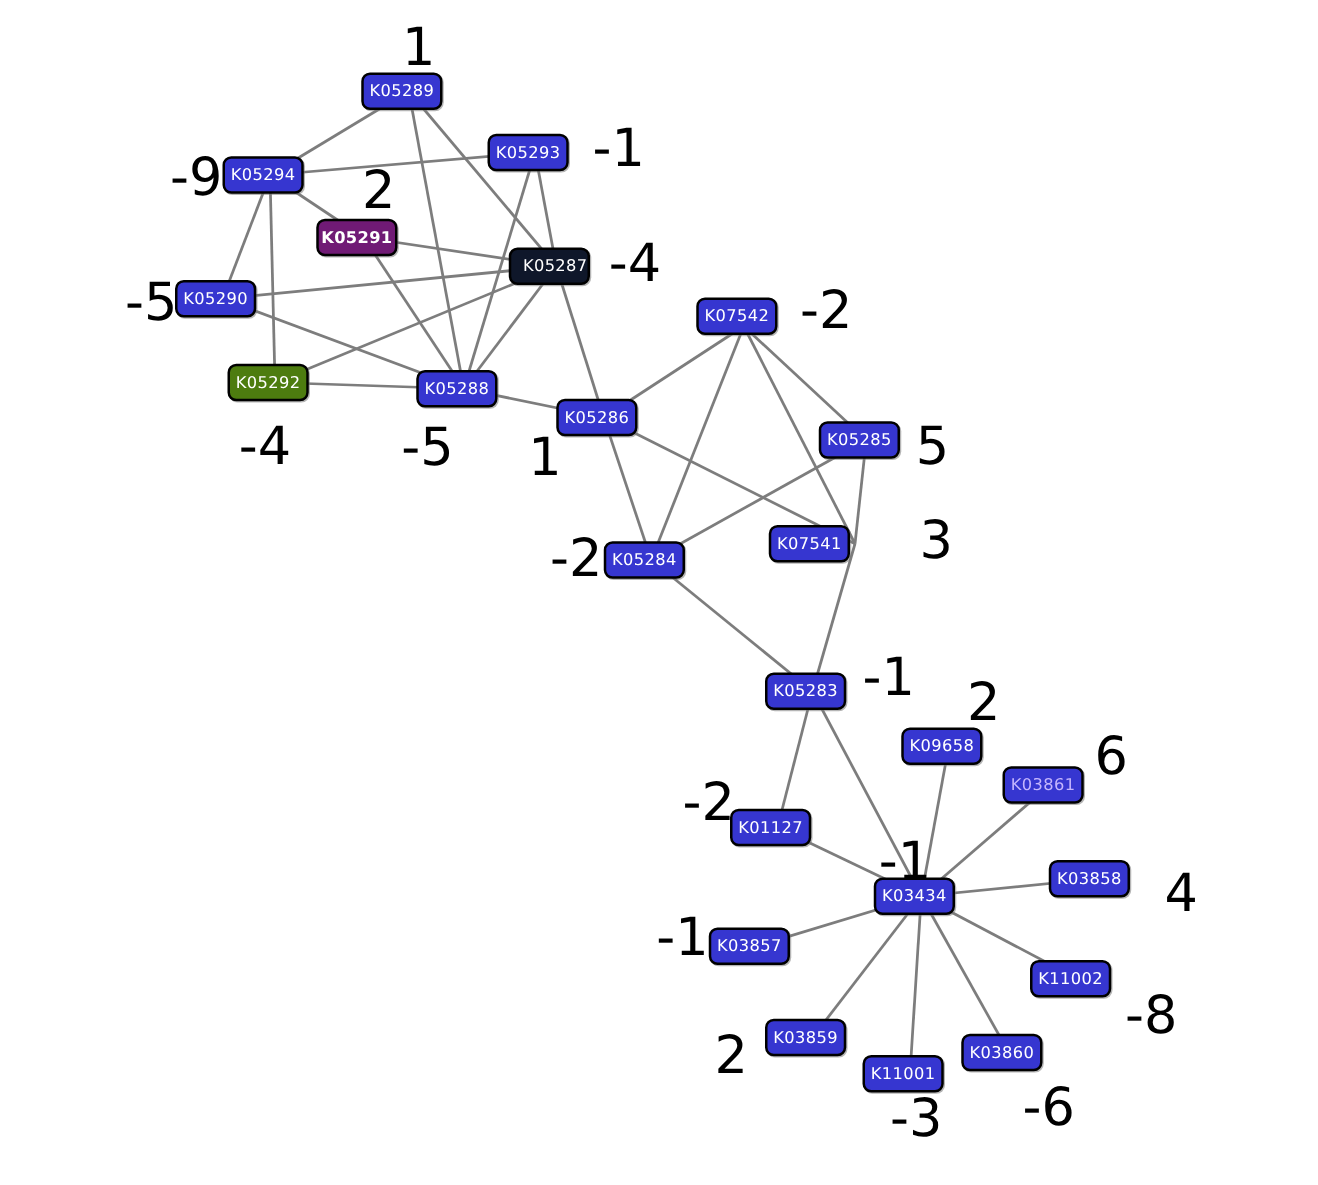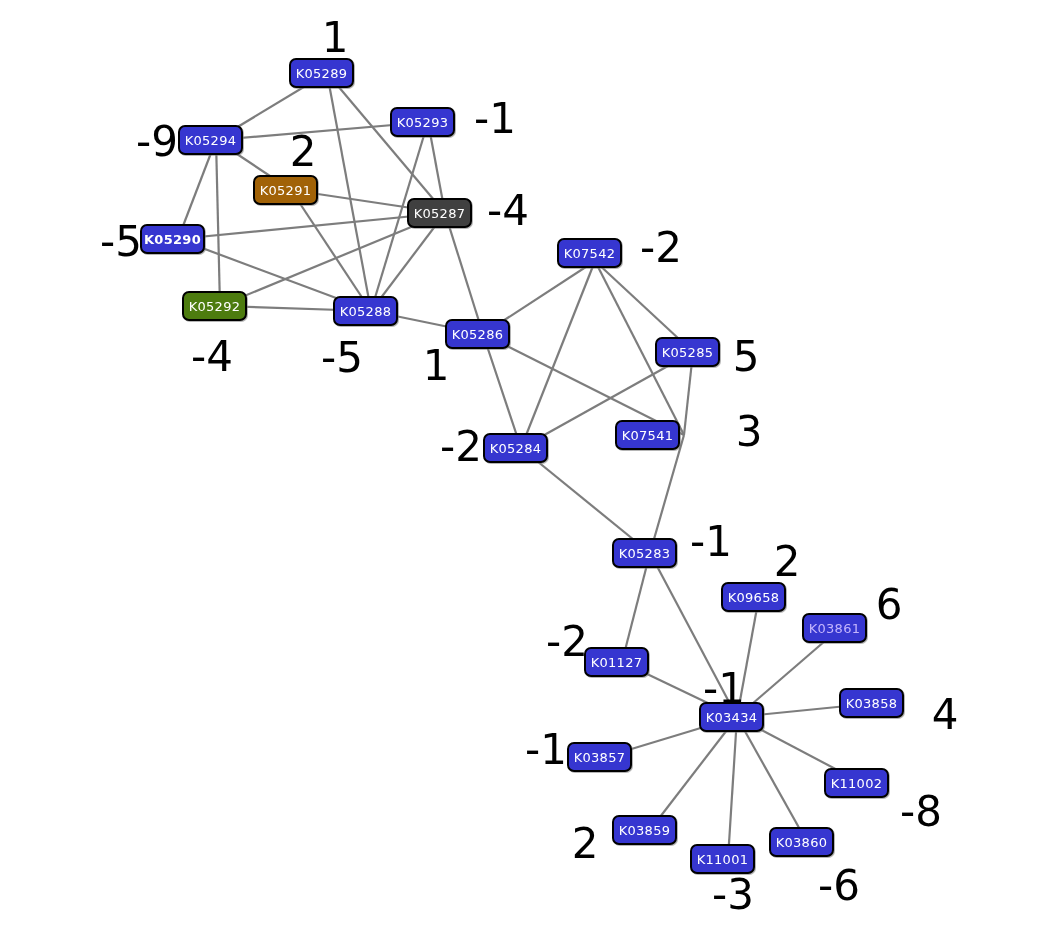--- a/index.html
+++ b/index.html
@@ -103,29 +103,29 @@
       </div>
       <div class="node-value" style="left: 335px; top: 38px; color: rgb(0, 0, 0);">1</div>
       <div class="node-box" style="left: 390px; top: 107px; background: rgb(54, 54, 208); border-color: rgb(0, 0, 0); align-items: center;">
         <span class="node-label" style="color: rgb(255, 255, 255);">K05293</span>
       </div>
       <div class="node-value" style="left: 495px; top: 119px; color: rgb(0, 0, 0);">-1</div>
       <div class="node-box" style="left: 178px; top: 125px; background: rgb(54, 54, 208); border-color: rgb(0, 0, 0);">
         <span class="node-label" style="color: rgb(255, 255, 255);">K05294</span>
       </div>
       <div class="node-value" style="left: 157px; top: 142px; color: rgb(0, 0, 0);">-9</div>
-      <div class="node-box" style="left: 253px; top: 175px; background: #a16207; border-color: rgb(0, 0, 0);">
+      <div class="node-box" style="left: 253px; top: 175px; background: #701a75; border-color: rgb(0, 0, 0); font-weight: bold;">
         <span class="node-label" style="color: rgb(255, 255, 255);">K05291</span>
       </div>
       <div class="node-value" style="left: 303px; top: 152px; color: rgb(0, 0, 0);">2</div>
-      <div class="node-box" style="left: 407px; top: 198px; background: #404040; border-color: rgb(0, 0, 0);">
+      <div class="node-box" style="left: 407px; top: 198px; background: #0f172a; border-color: rgb(0, 0, 0); justify-content: flex-end;">
         <span class="node-label" style="color: rgb(255, 255, 255);">K05287</span>
       </div>
       <div class="node-value" style="left: 508px; top: 211px; color: rgb(0, 0, 0);">-4</div>
-      <div class="node-box" style="left: 140px; top: 224px; background: rgb(54, 54, 208); border-color: rgb(0, 0, 0); font-weight: bold;">
+      <div class="node-box" style="left: 140px; top: 224px; background: rgb(54, 54, 208); border-color: rgb(0, 0, 0);">
         <span class="node-label" style="color: rgb(255, 255, 255);">K05290</span>
       </div>
       <div class="node-value" style="left: 121px; top: 242px; color: rgb(0, 0, 0);">-5</div>
       <div class="node-box" style="left: 557px; top: 238px; background: rgb(54, 54, 208); border-color: rgb(0, 0, 0);">
         <span class="node-label" style="color: rgb(255, 255, 255);">K07542</span>
       </div>
       <div class="node-value" style="left: 661px; top: 248px; color: rgb(0, 0, 0);">-2</div>
       <div class="node-box" style="left: 182px; top: 291px; background: #4d7c0f; border-color: rgb(0, 0, 0);">
         <span class="node-label" style="color: rgb(255, 255, 255);">K05292</span>
       </div>

